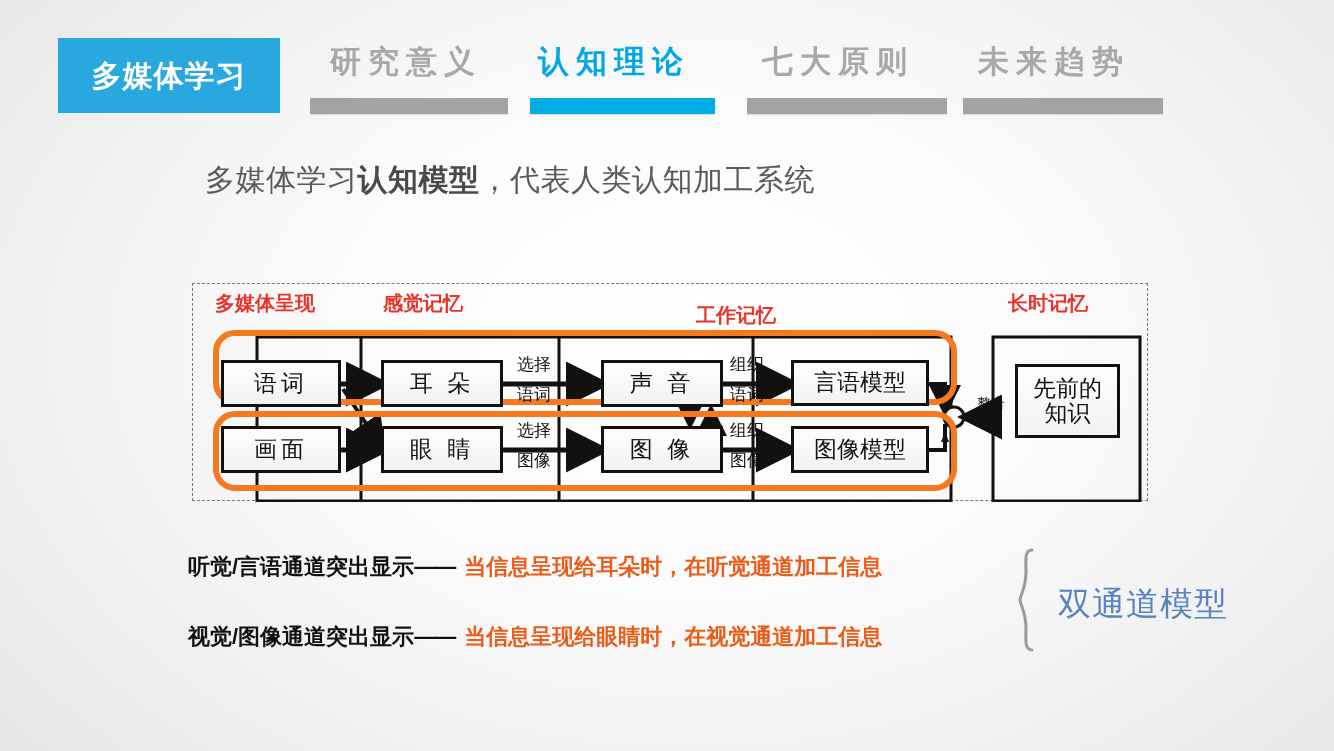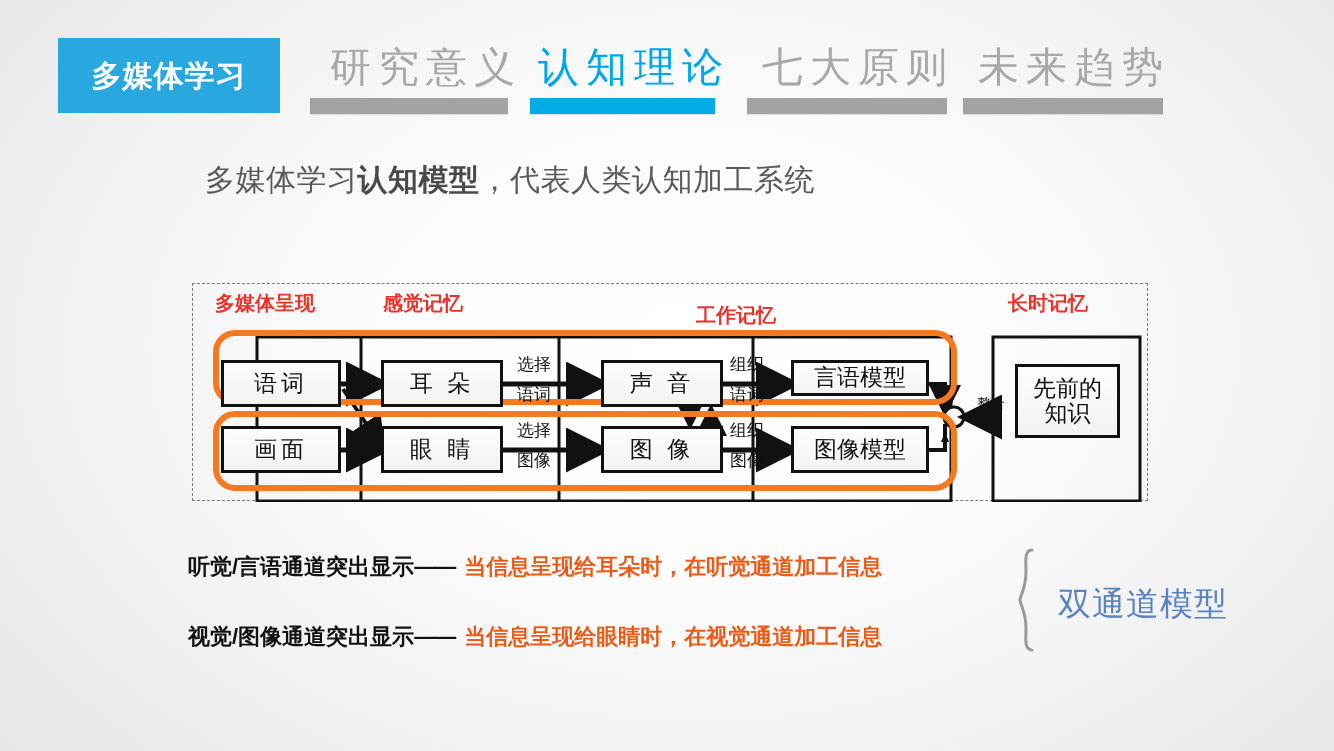--- a/index.html
+++ b/index.html
@@ -37,22 +37,22 @@
     letter-spacing: 1px;
     line-height: 1;
   }
   .nav-item {
     position: absolute;
     top: 45px;
     height: 70px;
   }
   .nav-label {
     display: block;
-    font-size: 41px;
-    font-weight: normal;
+    font-size: 31px;
+    font-weight: bold;
     letter-spacing: 7px;
     line-height: 1.1;
     white-space: nowrap;
     color: #a8a8a8;
   }
   .nav-item.active .nav-label { color: #00a8e8; }
   .nav-bar {
     position: absolute;
     height: 16px;
     background: #a3a3a3;
@@ -276,21 +276,21 @@
 
   <div class="node" style="left:28px; top:76px; width:120px; height:47px;">语词</div>
   <div class="node" style="left:188px; top:76px; width:122px; height:47px;">耳 朵</div>
 
   <div class="node" style="left:28px; top:142px; width:120px; height:47px;">画面</div>
   <div class="node" style="left:188px; top:142px; width:122px; height:47px;">眼 睛</div>
 
   <div class="node" style="left:408px; top:76px; width:122px; height:47px;">声 音</div>
   <div class="node" style="left:408px; top:142px; width:122px; height:47px;">图 像</div>
 
-  <div class="node tight" style="left:598px; top:76px; width:138px; height:36px;">言语模型</div>
+  <div class="node tight" style="left:598px; top:76px; width:138px; height:46px;">言语模型</div>
   <div class="node tight" style="left:598px; top:142px; width:138px; height:47px;">图像模型</div>
 
   <div class="node tight" style="left:822px; top:80px; width:105px; height:74px; flex-direction:column;">
     <span>先前的</span>
     <span>知识</span>
   </div>
 
   <div class="edge-label" style="left:318px; top:72px; width:46px;">
     <div>选择</div>
     <div style="margin-top:13px;">语词</div>

